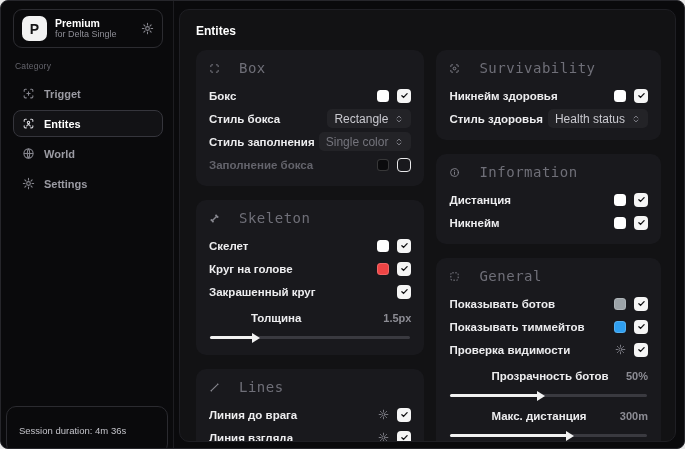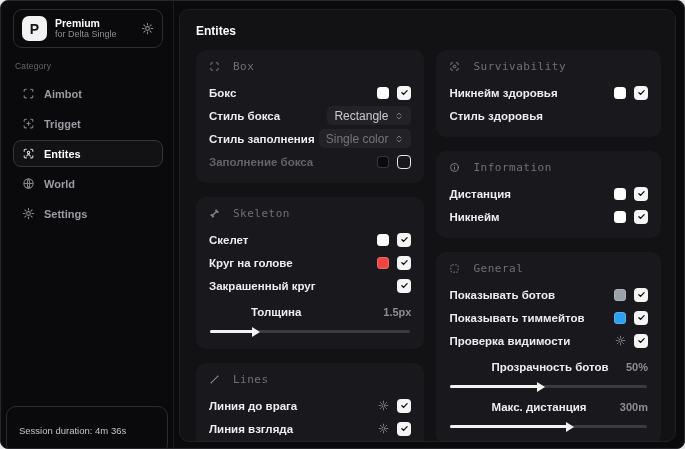--- a/index.html
+++ b/index.html
@@ -30,22 +30,22 @@
     border:1px solid #2b2b30; border-radius:10px; display:flex; align-items:center; padding:0 12px;}
   .session-text{ font-size:9.5px; color:#c3c3c9; }
   
   .main{ flex:1; margin:8px 8px 6px 5px; background:#121214; border:1px solid #1f1f24;
     border-radius:10px; padding:11px 14px 10px 16px; overflow:hidden; }
   .page-title{ font-size:12px; font-weight:bold; color:#fff; margin:3px 0 12px; }
   .columns{ display:flex; gap:12px; align-items:flex-start; }
   .col{ display:flex; flex-direction:column; gap:14px; }
   .col-left{ width:236px; } .col-right{ width:232px; }
   .panel{ background:#19191d; border-radius:10px; padding:10px 13px 11px; }
-  .panel-header{ display:flex; align-items:center; gap:13px; margin-bottom:9px;
-    font-family:"DejaVu Sans Mono", monospace; font-size:11px; color:#6f6f78; letter-spacing:.5px;}
+  .panel-header{ display:flex; align-items:center; gap:19px; margin-bottom:9px;
+    font-family:"DejaVu Sans Mono", monospace; font-size:14px; color:#6f6f78; letter-spacing:.5px;}
   .row{ display:flex; align-items:center; justify-content:space-between; min-height:21px; margin-bottom:2px;}
   .row:last-child{ margin-bottom:0; }
   .row-label{ font-size:11.5px; font-weight:600; color:#ededef; }
   .row-label.dim{ color:#63636b; }
   .controls{ display:flex; align-items:center; gap:8px; }
   .swatch{ width:12px; height:12px; border-radius:3.5px; border:1px solid rgba(255,255,255,.18); }
   .checkbox{ width:14px; height:14px; border-radius:4px; display:flex; align-items:center;
     justify-content:center; cursor:pointer; }
   .checkbox.checked{ background:#f5f5f5; }
   .checkbox.unchecked{ background:transparent; border:1.5px solid #e8e8ea; }
@@ -94,28 +94,20 @@
       </span>
     </div>
 
     <div class="category">Category</div>
 
     <nav class="nav">
       <div class="nav-item">
         <span class="icon">
           <svg width="13" height="13" viewBox="0 0 24 24">
               <use href="#i-scan"></use>
-            </svg>
-        </span>
-        <span>Aimbot</span>
-      </div>
-      <div class="nav-item">
-        <span class="icon">
-          <svg width="13" height="13" viewBox="0 0 24 24">
-              <use href="#i-scan"></use>
             <path d="M12 9v6M9 12h6" fill="none" stroke="currentColor" stroke-width="2" stroke-linecap="round"></path>
             </svg>
         </span>
         <span>Trigget</span>
       </div>
       <div class="nav-item active">
         <span class="icon" style="color:#d9d9de">
           <svg width="13" height="13" viewBox="0 0 24 24">
               <use href="#i-scan"></use>
             <circle cx="12" cy="10" r="2.2" fill="none" stroke="currentColor" stroke-width="2"></circle>
@@ -324,20 +316,28 @@
               <span class="swatch" style="background: rgb(255, 255, 255);"></span>
               <span class="checkbox checked">
                 <svg width="9" height="9" viewBox="0 0 24 24" fill="none" stroke="#141416" stroke-width="3.5" stroke-linecap="round">
                     <path d="M5 12.5l4.5 4.5L19 7"></path>
                   </svg>
               </span>
             </span>
           </div>
           <div class="row">
             <span class="row-label">Стиль здоровья</span>
+            <span class="dropdown">
+              <span>Health status</span>
+              <span class="icon">
+                <svg width="10" height="10" viewBox="0 0 24 24" fill="none" stroke="currentColor" stroke-width="2.4" stroke-linecap="round">
+                    <path d="M7.5 9.5L12 5l4.5 4.5M7.5 14.5L12 19l4.5-4.5"></path>
+                  </svg>
+                </span>
+            </span>
           </div>
         </section>
 
         <section class="panel">
           <div class="panel-header">
             <span class="icon">
               <svg width="11" height="11" viewBox="0 0 24 24" fill="none" stroke="currentColor" stroke-width="2" stroke-linecap="round">
                 <circle cx="12" cy="12" r="8.5"></circle>
                   <path d="M12 11v5"></path>
                   <path d="M12 7.5v.1"></path>

